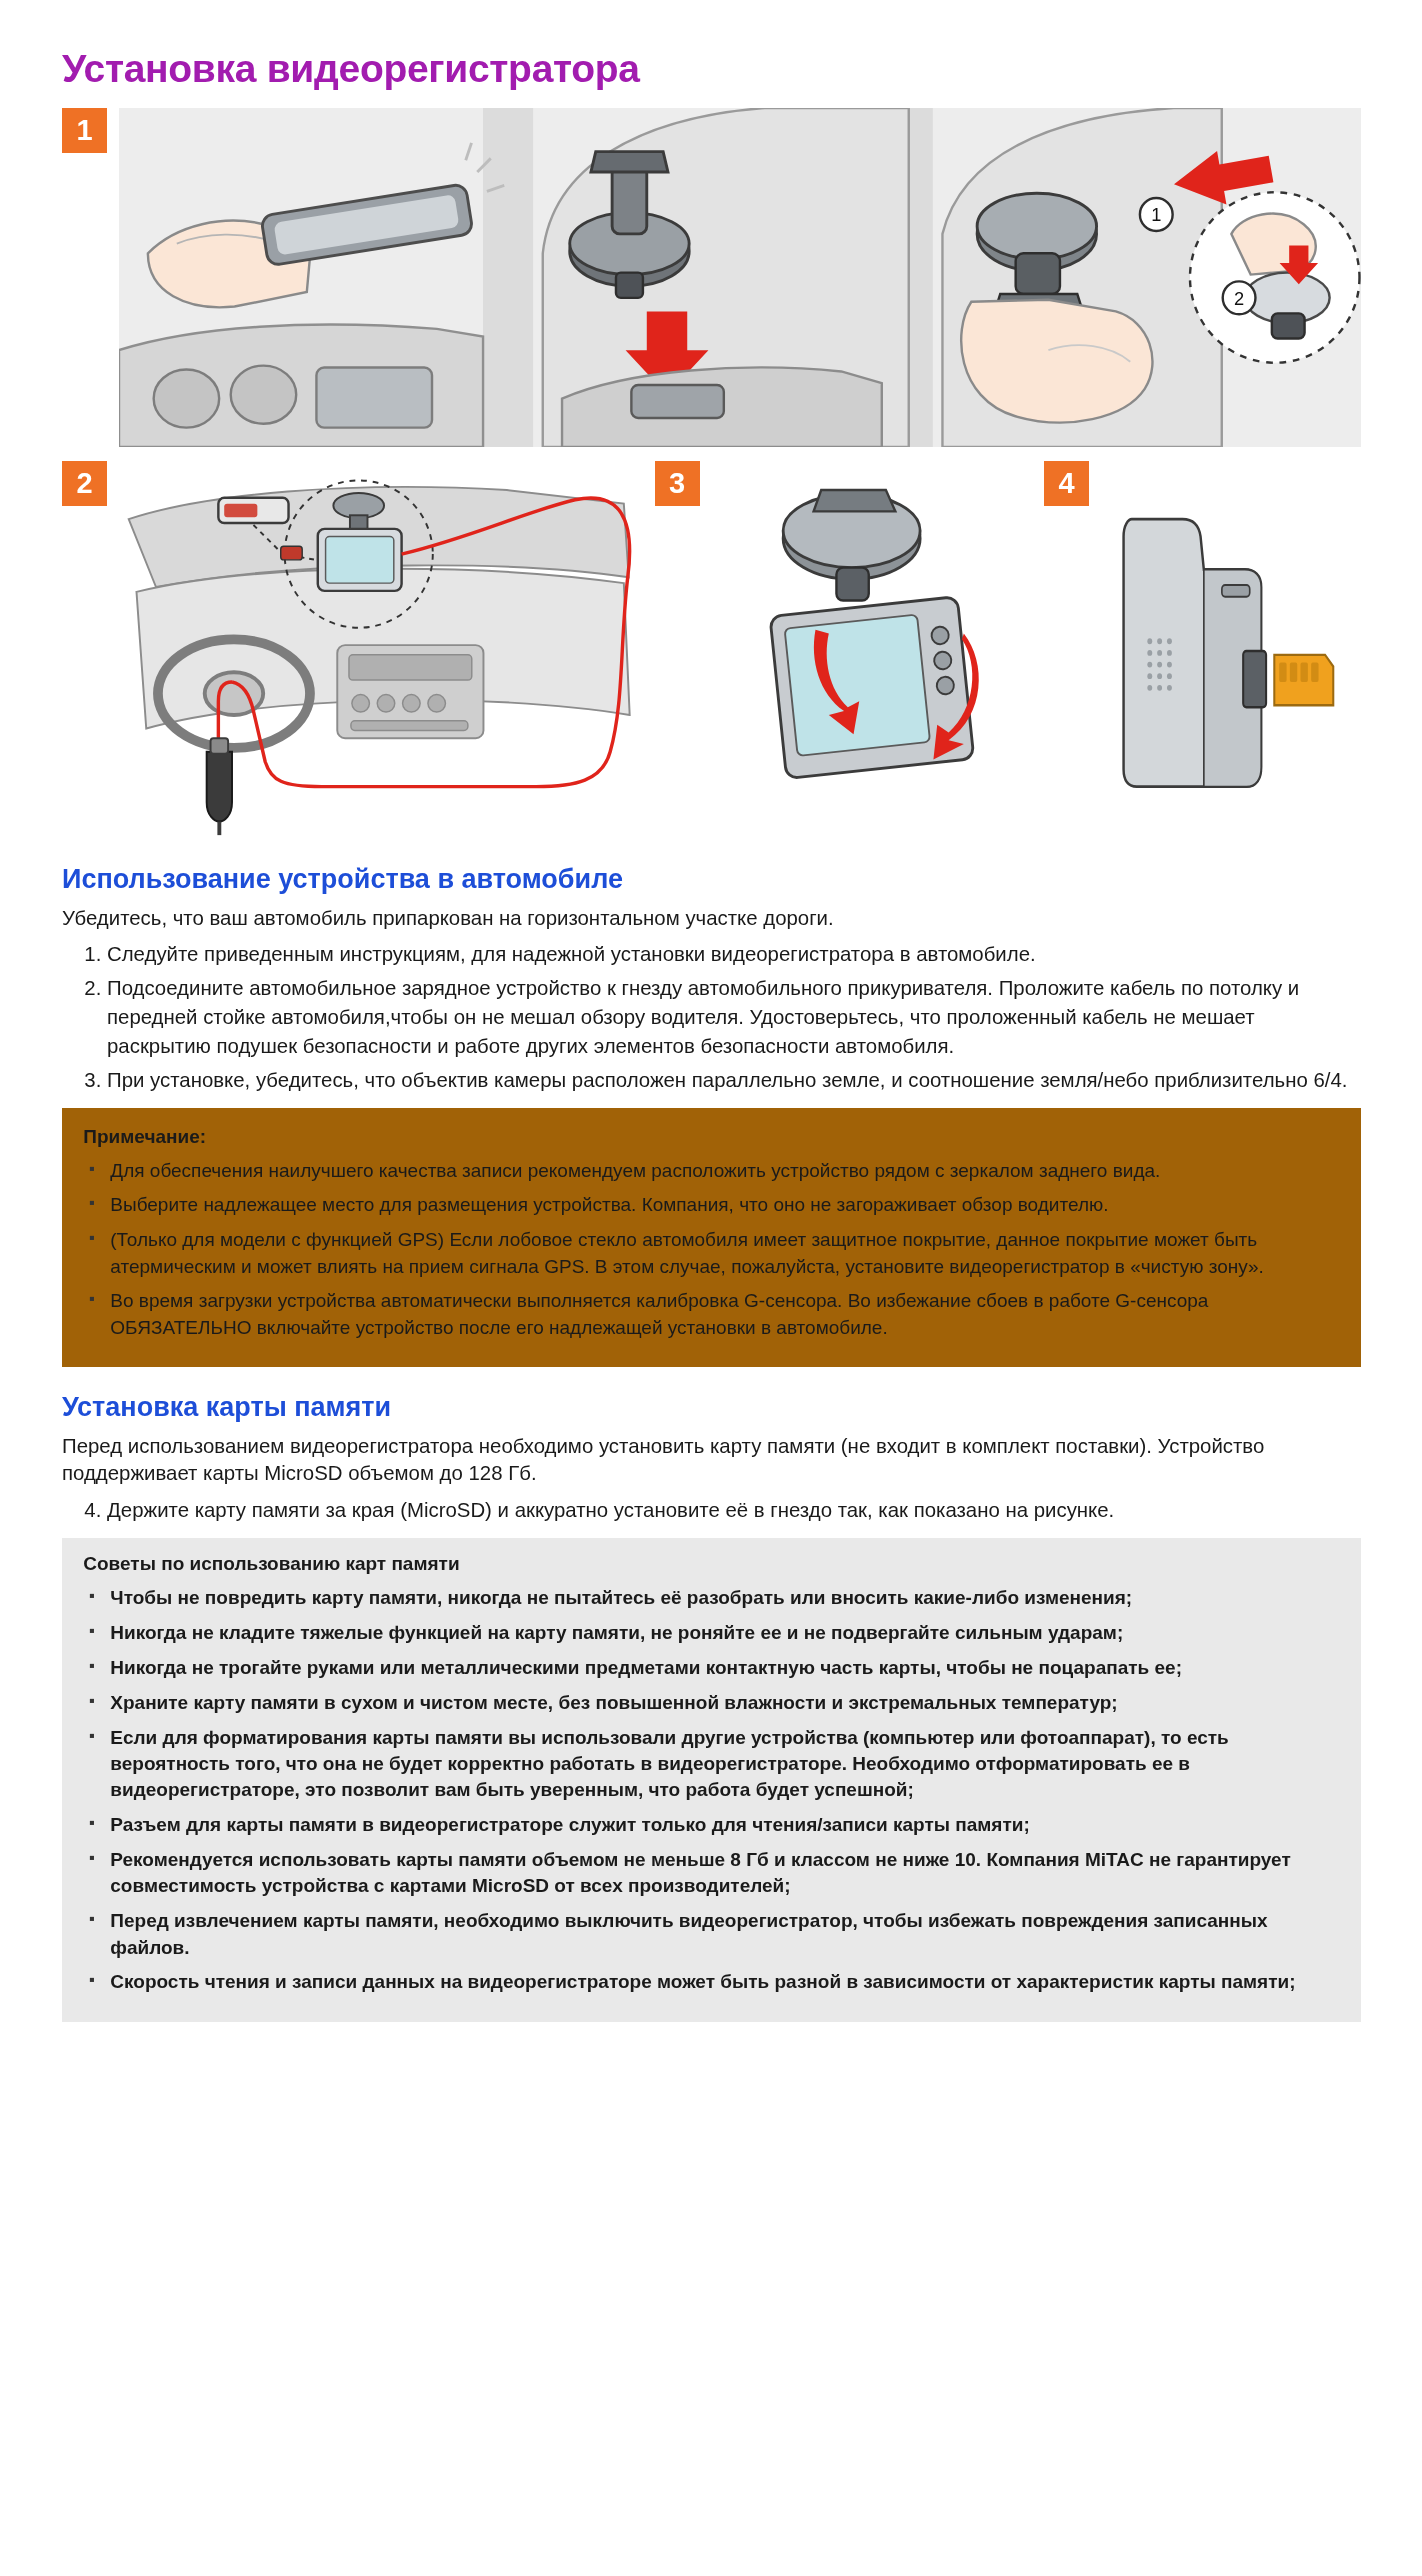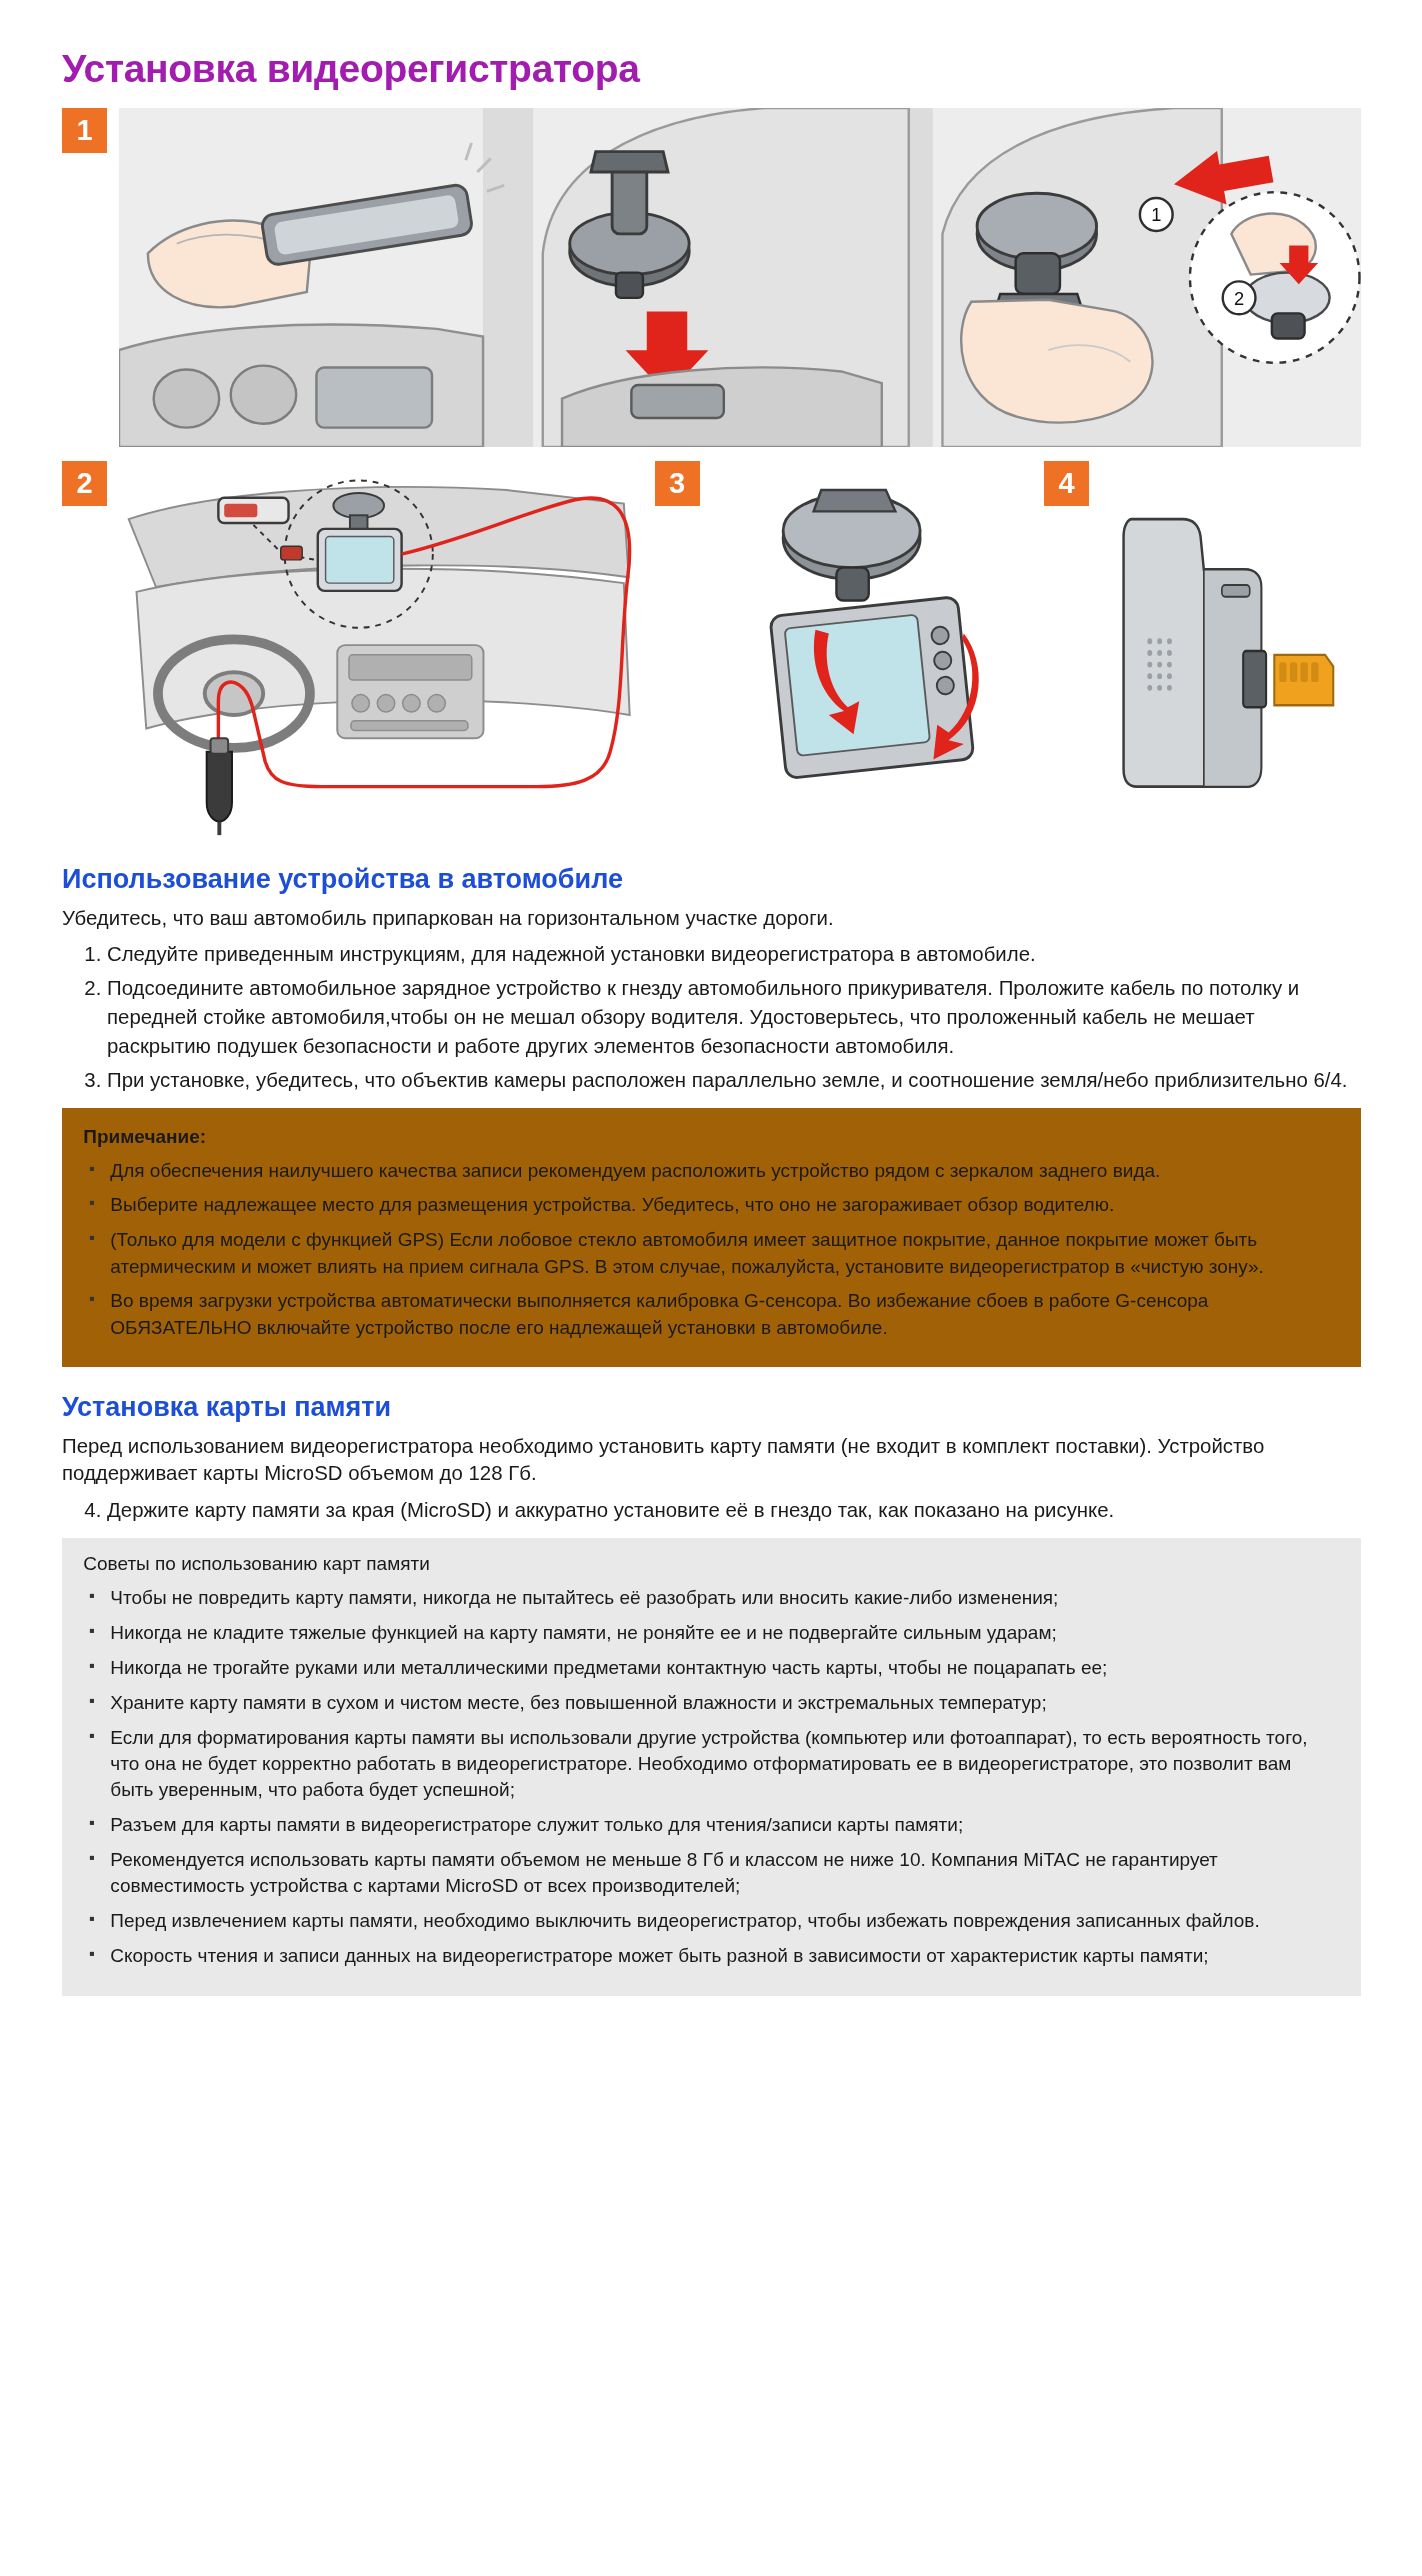--- a/index.html
+++ b/index.html
@@ -91,20 +91,21 @@
     top: -1px;
     font-size: 16.5px;
     color: #333;
   }
   .tips-box {
     background: #e9e9e9;
     padding: 13.6px 21.3px 17.4px 21.3px;
     margin: 9.7px 0 0 0;
     font-size: 19px;
     line-height: 1.38;
+    font-weight: bold;
   }
   .tips-box .tips-title { margin-bottom: 7.8px; }
   .tips-box ul { list-style: none; margin: 0; padding: 0; }
   .tips-box ul li { position: relative; padding-left: 27px; margin-bottom: 8.7px; }
   .tips-box ul li:before {
     content: "\25AA";
     position: absolute; left: 5.8px; top: -1px;
     font-size: 16.5px; color: #333;
   }
 </style>
@@ -305,21 +306,21 @@
   <ol class="numlist">
     <li>Следуйте приведенным инструкциям, для надежной установки видеорегистратора в автомобиле.</li>
     <li>Подсоедините автомобильное зарядное устройство к гнезду автомобильного прикуривателя. Проложите кабель по потолку и передней стойке автомобиля,чтобы он не мешал обзору водителя. Удостоверьтесь, что проложенный кабель не мешает раскрытию подушек безопасности и работе других элементов безопасности автомобиля.</li>
     <li>При установке, убедитесь, что объектив камеры расположен параллельно земле, и соотношение земля/небо приблизительно 6/4.</li>
   </ol>
 
   <div class="note-box">
     <div class="note-title">Примечание:</div>
     <ul>
       <li>Для обеспечения наилучшего качества записи рекомендуем расположить устройство рядом с зеркалом заднего вида.</li>
-      <li>Выберите надлежащее место для размещения устройства. Убедитесь, что оно не загораживает обзор водителю.</li>
+      <li>Выберите надлежащее место для размещения устройства. Компания, что оно не загораживает обзор водителю.</li>
       <li>(Только для модели с функцией GPS) Если лобовое стекло автомобиля имеет защитное покрытие, данное покрытие может быть атермическим и может влиять на прием сигнала GPS. В этом случае, пожалуйста, установите видеорегистратор в «чистую зону».</li>
       <li>Во время загрузки устройства автоматически выполняется калибровка G-сенсора. Во избежание сбоев в работе G-сенсора ОБЯЗАТЕЛЬНО включайте устройство после его надлежащей установки в автомобиле.</li>
     </ul>
   </div>
 
   <h2 class="sec">Установка карты памяти</h2>
   <p class="lead">Перед использованием видеорегистратора необходимо установить карту памяти (не входит в комплект поставки). Устройство поддерживает карты MicroSD объемом до 128 Гб.</p>
   <ol class="numlist" start="4">
     <li>Держите карту памяти за края (MicroSD) и аккуратно установите её в гнездо так, как показано на рисунке.</li>
   </ol>

